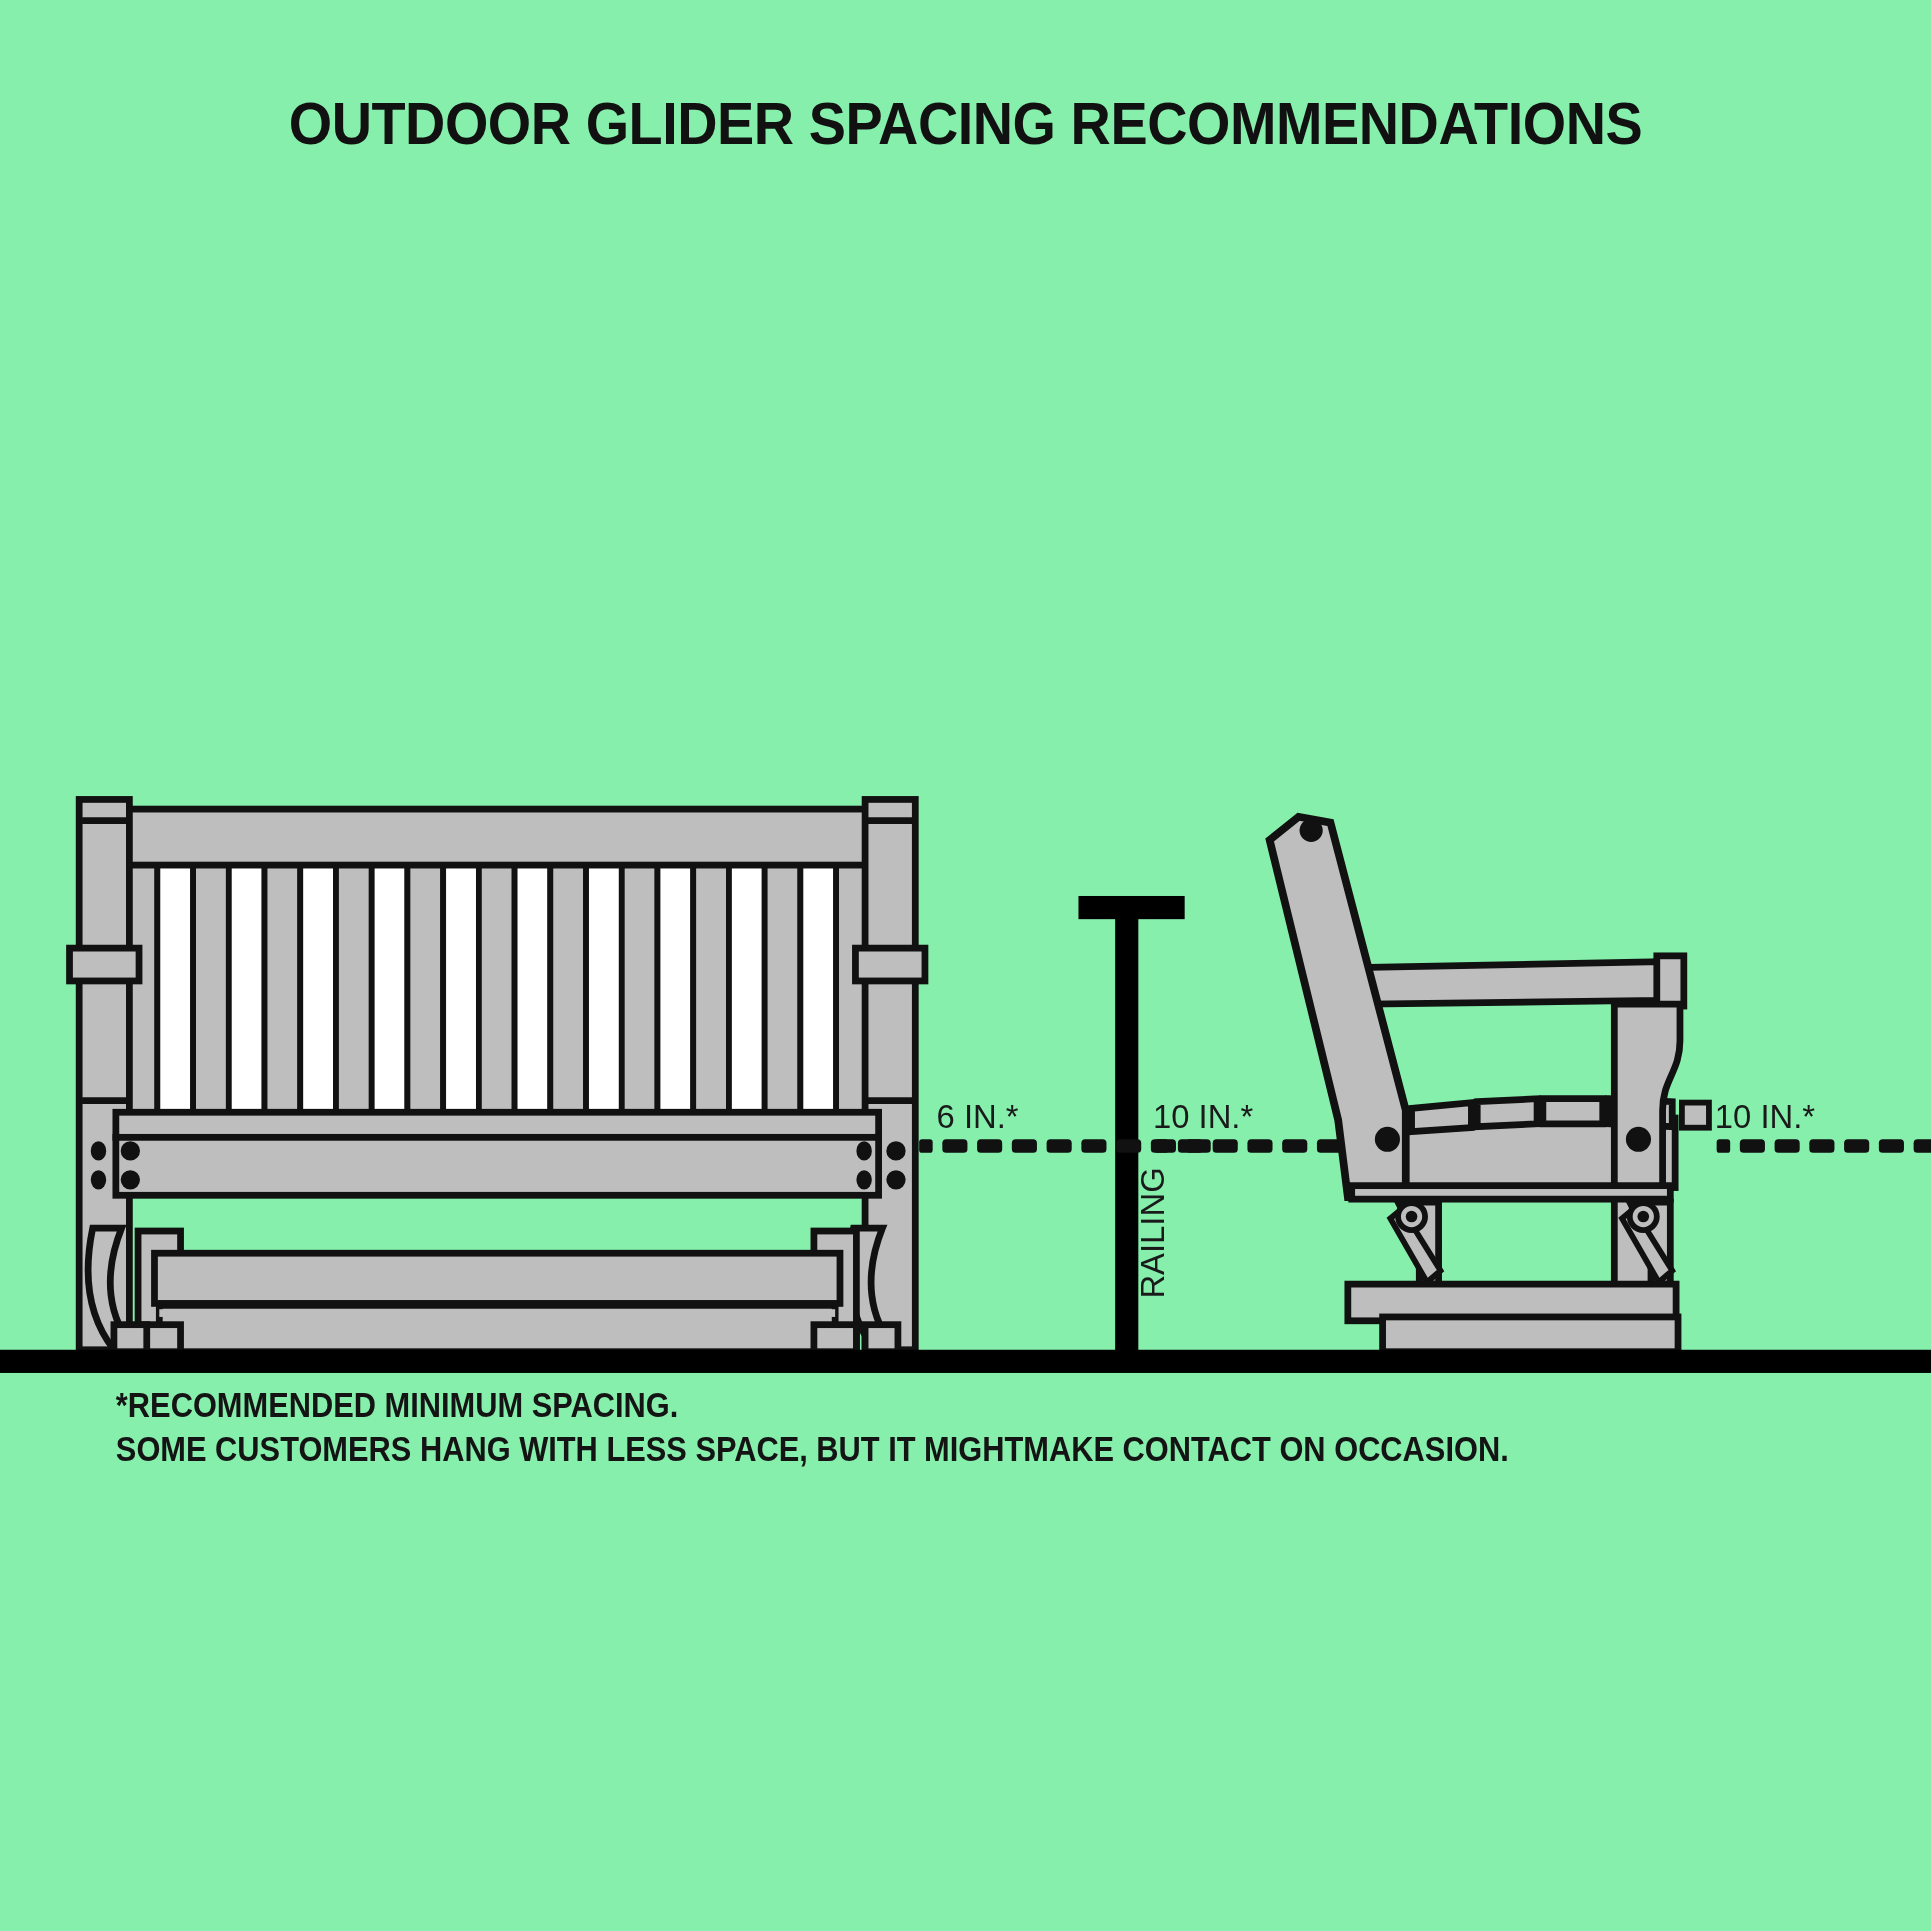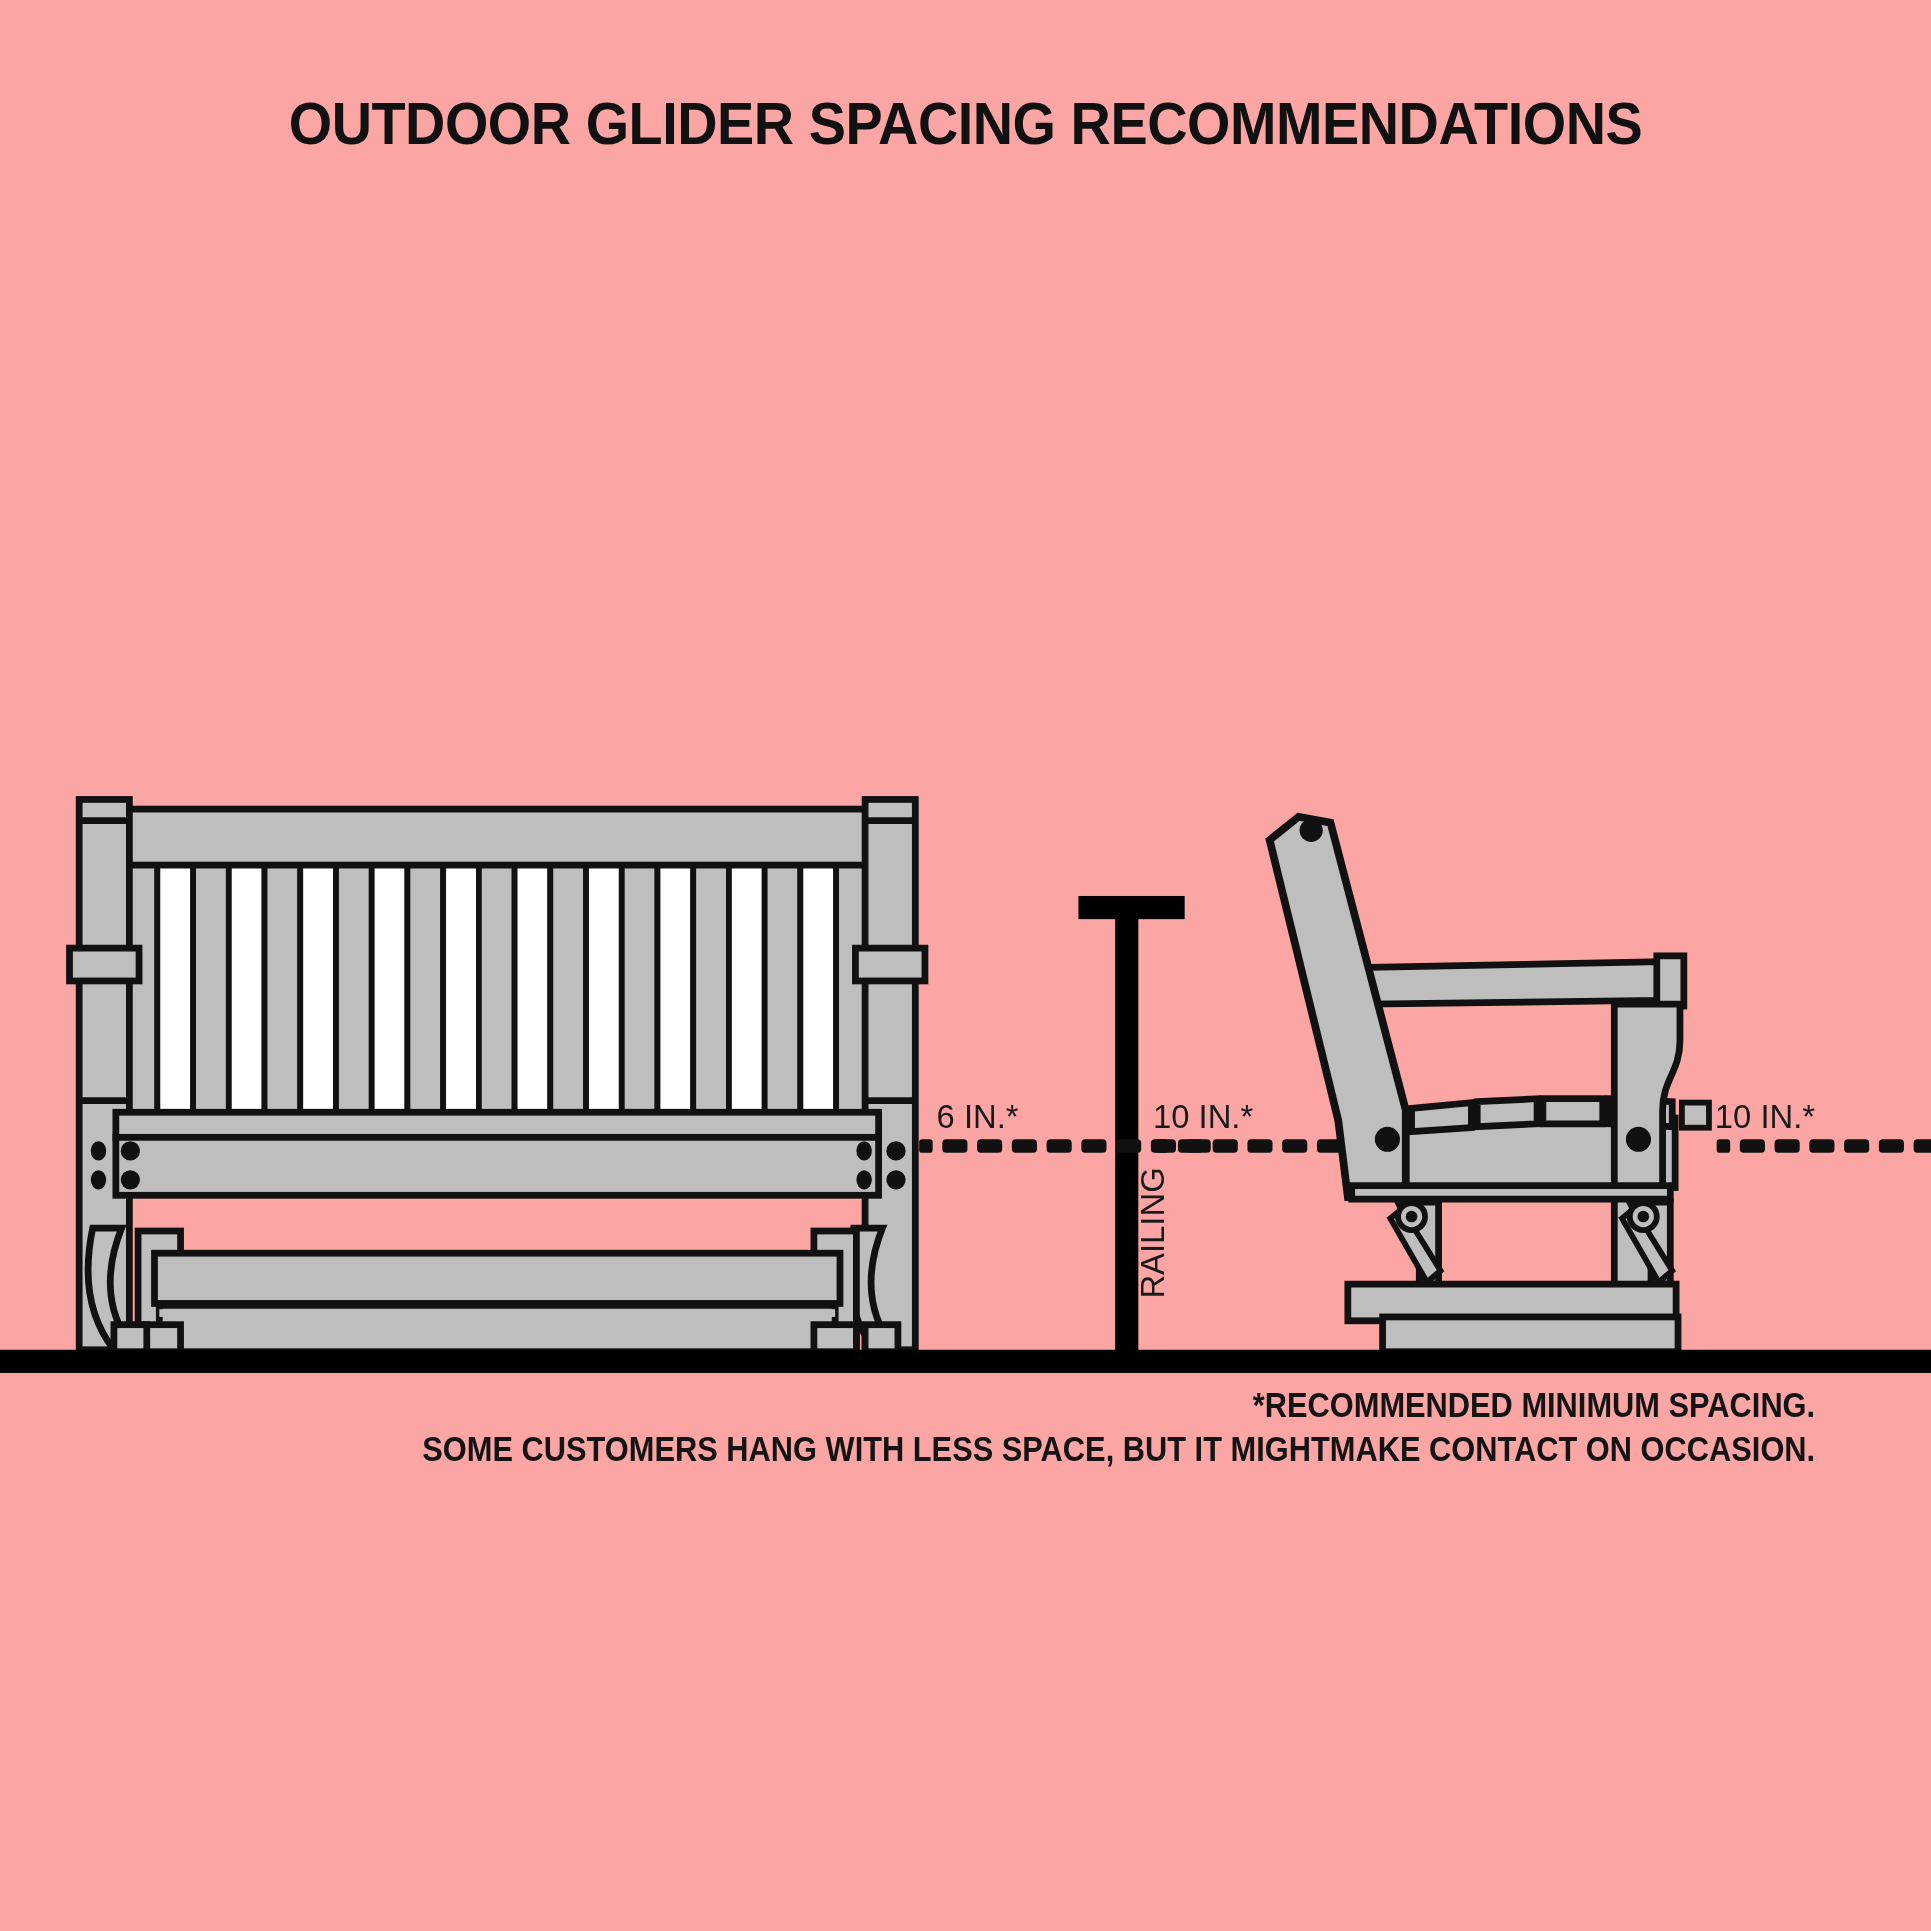--- a/index.html
+++ b/index.html
@@ -11,21 +11,21 @@
     width: 1931px;
     height: 1931px;
     font-family: "Liberation Sans", sans-serif;
     color: #111111;
     overflow: hidden;
   }
   #page {
     position: relative;
     width: 1931px;
     height: 1931px;
-    background: #fca5a5;
+    background: #86efac;
   }
   .title {
     position: absolute;
     top: 89px;
     left: 0;
     width: 1931px;
     text-align: center;
     font-family: "Liberation Sans", sans-serif;
     font-weight: bold;
     font-size: 60px;
@@ -33,21 +33,21 @@
     color: #111111;
     transform: scaleX(0.93);
     transform-origin: center top;
     white-space: nowrap;
   }
   .caption-block {
     position: absolute;
     left: 0;
     top: 1383px;
     width: 1931px;
-    text-align: right;
+    text-align: left;
   }
   .caption-line {
     font-family: "Liberation Sans", sans-serif;
     font-weight: bold;
     font-size: 35px;
     line-height: 44px;
     color: #141414;
     transform: scaleX(0.88);
     transform-origin: center top;
     white-space: nowrap;

